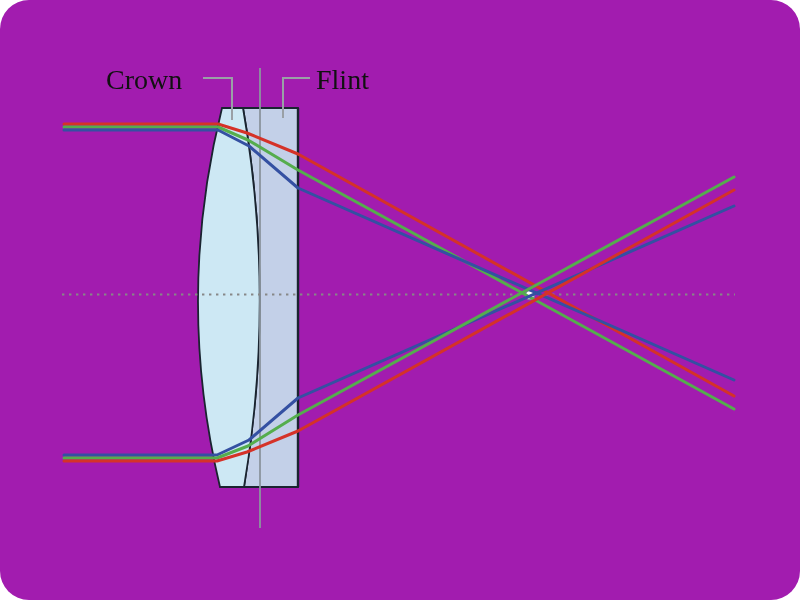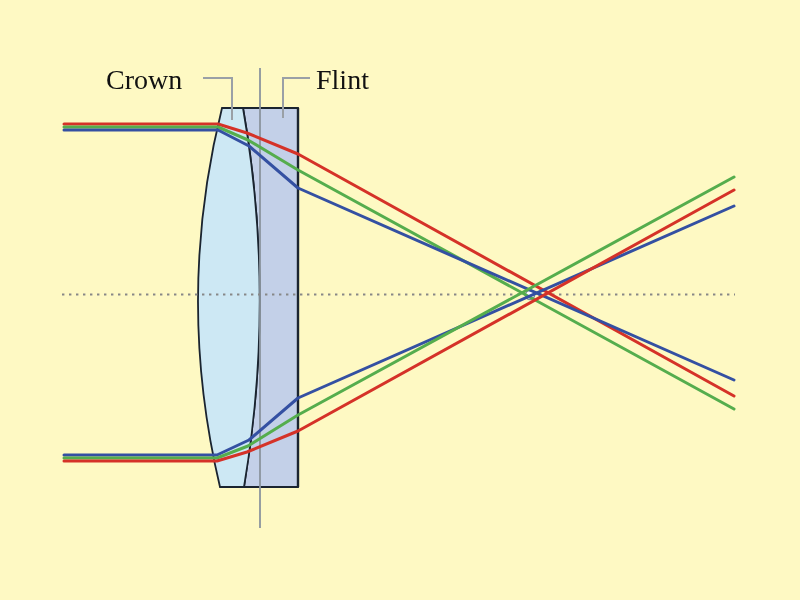--- a/index.html
+++ b/index.html
@@ -1,17 +1,17 @@
 <!DOCTYPE html>
 <html><head>
 <meta charset="utf-8">
 <style>
   html,body{margin:0;padding:0;background:#ffffff;}
-  .stage{position:relative;width:800px;height:600px;background:#fef9c3;overflow:hidden;
-         font-family:"Liberation Serif", serif;}
+  .stage{position:relative;width:800px;height:600px;background:#a21caf;overflow:hidden;
+         font-family:"Liberation Serif", serif;border-radius:29px;}
   svg{display:block;}
   text.lens-label{font-family:"Liberation Serif", serif;font-size:28px;fill:#111111;}
 </style>
 </head>
 <body>
 
 <div class="stage">
   <svg id="scene" width="800" height="600" viewBox="0 0 800 600" xmlns="http://www.w3.org/2000/svg">
     <g id="glass-layer">
         <path d="M243,108 Q276,297.5 244,487 L298,487 L298,108 Z" fill="#c3d0e8" stroke="#1a2430" stroke-width="1.8"></path>

